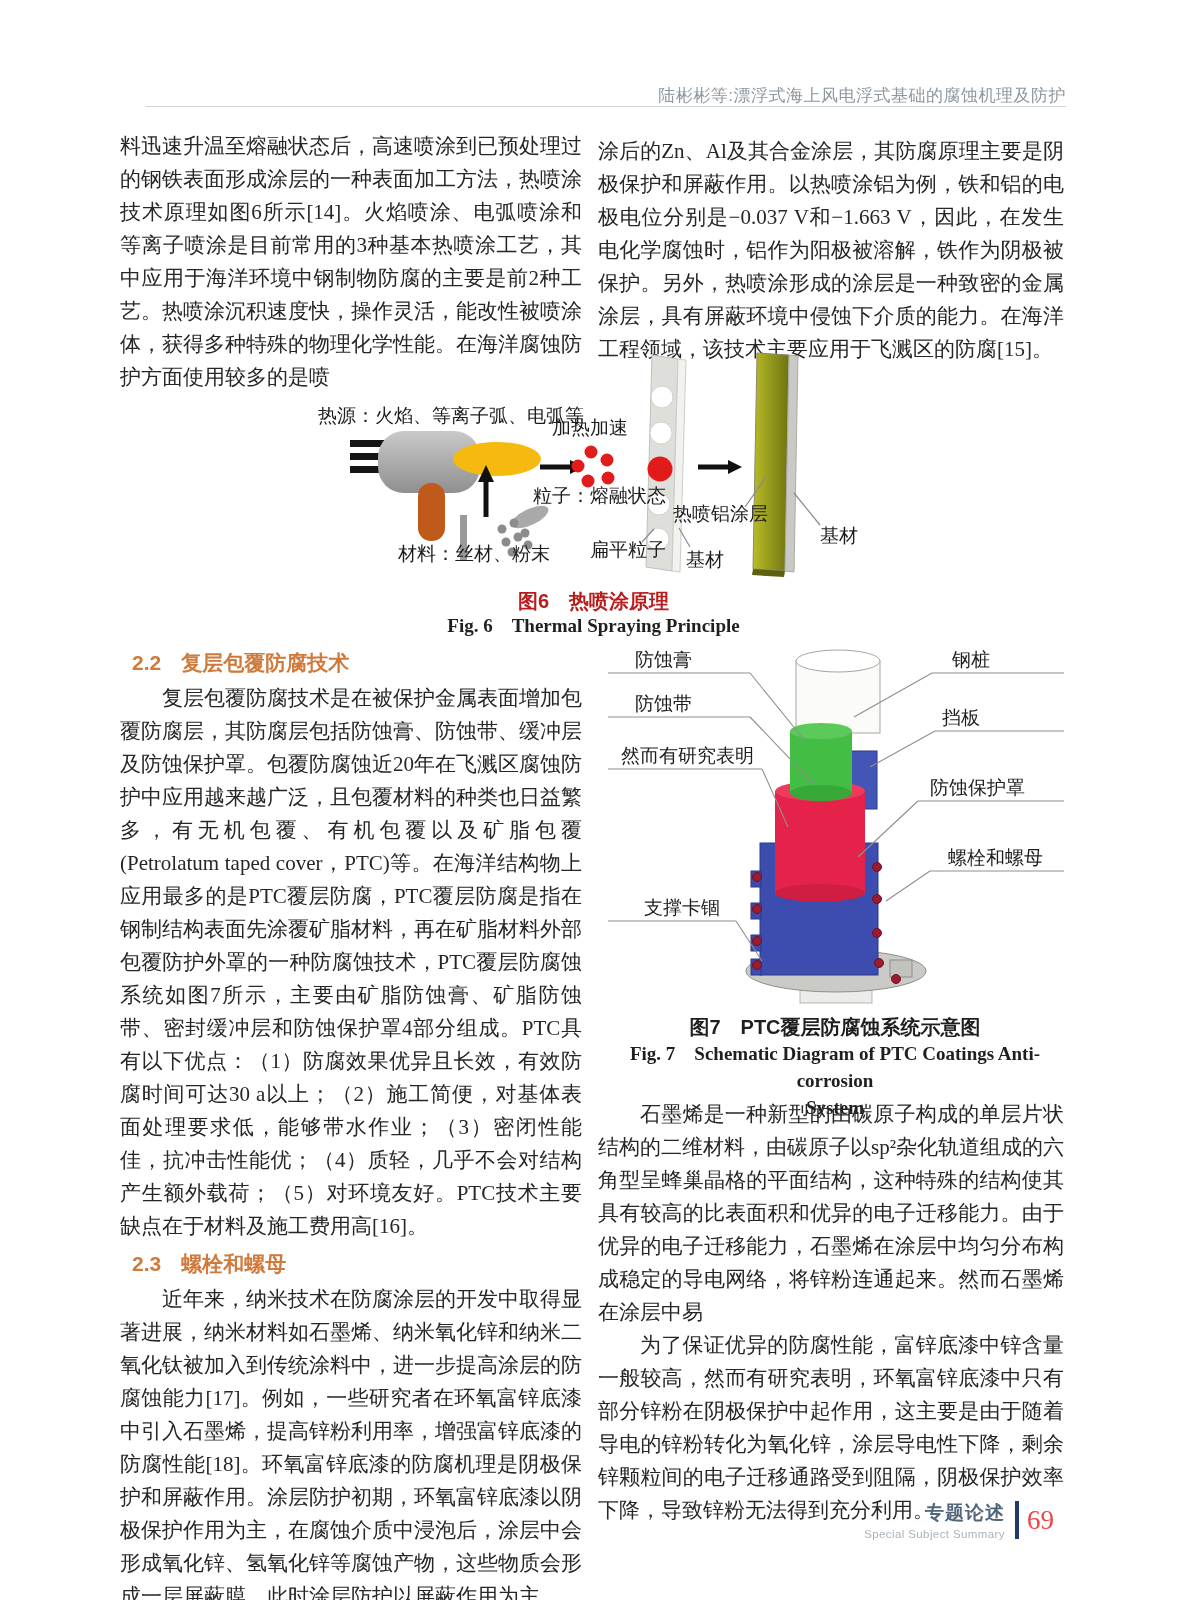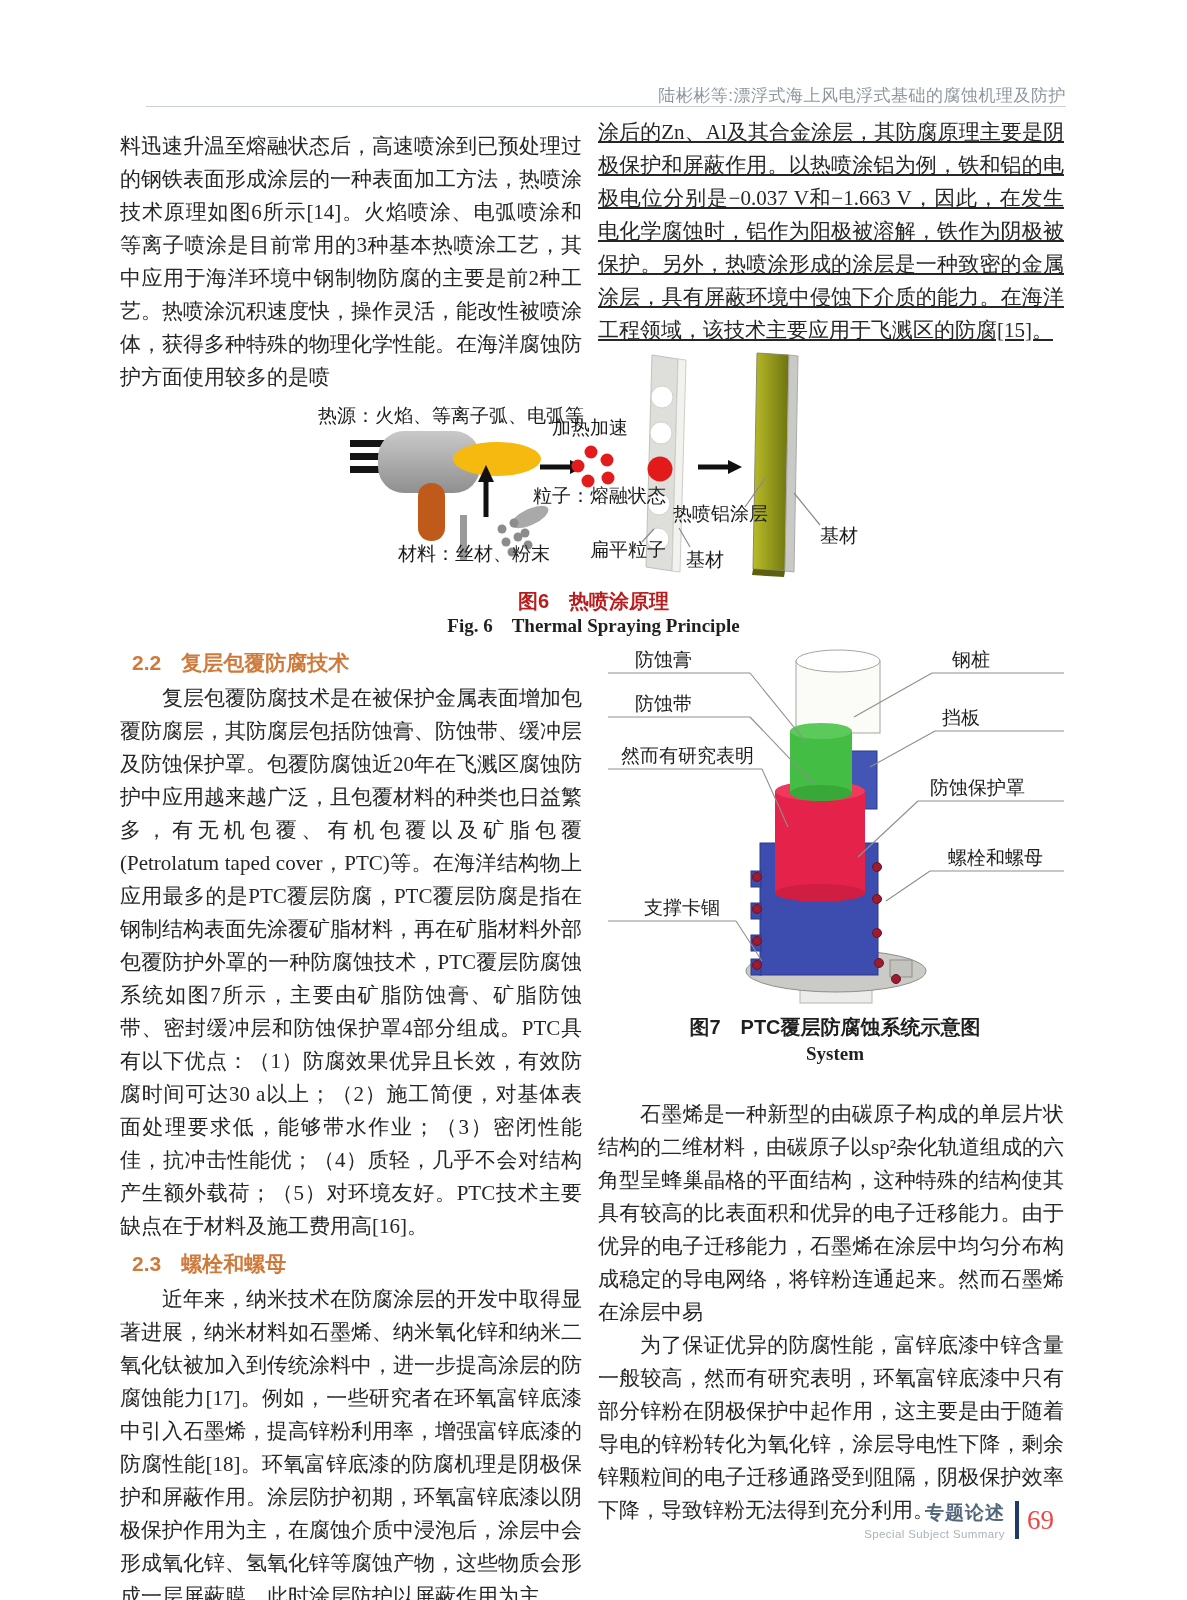--- a/index.html
+++ b/index.html
@@ -4,21 +4,21 @@
 <style>
   html,body{margin:0;padding:0;background:#ffffff;}
   .page{position:relative;width:1187px;height:1600px;background:#ffffff;overflow:hidden;
         font-family:"Liberation Serif",serif;color:#262626;}
   .running-head{position:absolute;top:84px;right:121px;font-family:"Liberation Sans",sans-serif;
         font-size:17px;color:#8e979e;letter-spacing:.5px;}
   .head-rule{position:absolute;top:106px;left:146px;width:920px;height:1px;background:#ccd1d5;}
   .para{font-size:21px;line-height:33px;text-align:justify;}
   .indent{text-indent:2em;}
   .col-left-top{position:absolute;left:120px;top:130px;width:462px;}
-  .col-right-top{position:absolute;left:598px;top:116px;width:466px;text-decoration:underline;}
+  .col-right-top{position:absolute;left:598px;top:135px;width:466px;}
   .fig6{position:absolute;left:290px;top:345px;width:620px;height:242px;}
   .fig7{position:absolute;left:600px;top:645px;width:470px;height:366px;}
   .fig-label{position:absolute;font-size:19px;color:#1c1c1c;white-space:nowrap;}
   .fig6-cap-cn{position:absolute;left:0;top:588px;width:1187px;text-align:center;
         font-family:"Liberation Sans",sans-serif;font-weight:bold;font-size:20px;color:#b91c1c;}
   .fig6-cap-en{position:absolute;left:0;top:613px;width:1187px;text-align:center;
         font-weight:bold;font-size:19px;color:#1f1f1f;}
   .col-left-bottom{position:absolute;left:120px;top:646px;width:462px;}
   .sec-head{font-family:"Liberation Sans",sans-serif;font-weight:bold;font-size:21px;
         color:#cf7a3b;line-height:33px;margin:0 0 3px 12px;}
@@ -207,20 +207,21 @@
     <div class="fig-label" style="left:35px;top:46px;">防蚀带</div>
     <div class="fig-label" style="left:21px;top:98px;">然而有研究表明</div>
     <div class="fig-label" style="left:44px;top:250px;">支撑卡锢</div>
     <div class="fig-label" style="left:352px;top:2px;">钢桩</div>
     <div class="fig-label" style="left:342px;top:60px;">挡板</div>
     <div class="fig-label" style="left:330px;top:130px;">防蚀保护罩</div>
     <div class="fig-label" style="left:348px;top:200px;">螺栓和螺母</div>
   </div>
   <div class="fig7-cap-cn">图7　PTC覆层防腐蚀系统示意图</div>
   <div class="fig7-cap-en">
+    <div>Fig. 7　Schematic Diagram of PTC Coatings Anti-corrosion</div>
     <div>System</div>
   </div>
 
   <div class="col-right-bottom">
     <div class="para indent">石墨烯是一种新型的由碳原子构成的单层片状结构的二维材料，由碳原子以sp²杂化轨道组成的六角型呈蜂巢晶格的平面结构，这种特殊的结构使其具有较高的比表面积和优异的电子迁移能力。由于优异的电子迁移能力，石墨烯在涂层中均匀分布构成稳定的导电网络，将锌粉连通起来。然而石墨烯在涂层中易</div>
     <div class="para indent">为了保证优异的防腐性能，富锌底漆中锌含量一般较高，然而有研究表明，环氧富锌底漆中只有部分锌粉在阴极保护中起作用，这主要是由于随着导电的锌粉转化为氧化锌，涂层导电性下降，剩余锌颗粒间的电子迁移通路受到阻隔，阴极保护效率下降，导致锌粉无法得到充分利用。</div>
   </div>
 
   <div class="footer">
     <div class="footer-text">

